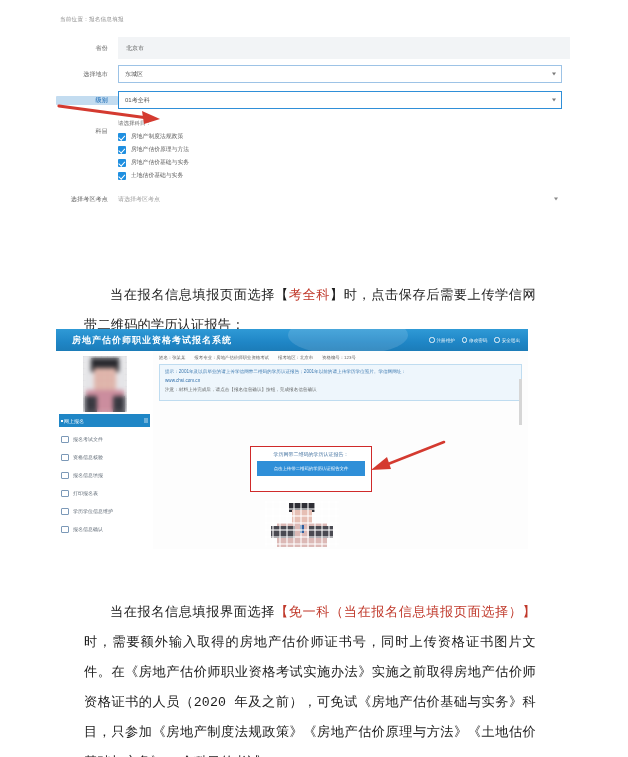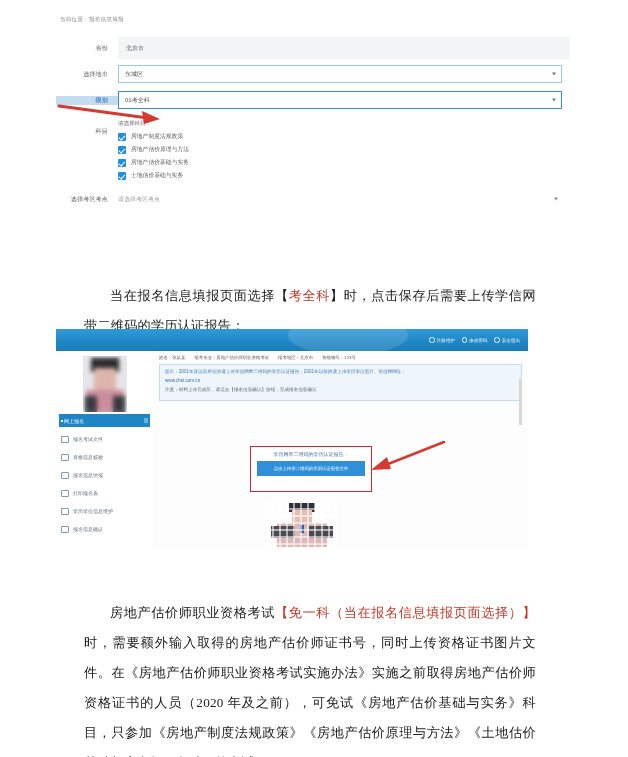--- a/index.html
+++ b/index.html
@@ -37,21 +37,21 @@
     position:relative;flex:none;}
   .chk-box::after{content:"";position:absolute;left:2px;top:1.5px;width:2.5px;height:4.5px;
     border:solid #fff;border-width:0 1.2px 1.2px 0;transform:rotate(42deg);}
   .chk-lab{font-size:5.8px;color:#3a3a3a;filter:blur(.38px);opacity:.85;}
   .last-row{display:flex;align-items:center;height:22px;margin-top:6px;}
   .ph{font-size:6px;color:#8a8a8a;filter:blur(.4px);opacity:.8;}
   .arrow-1{position:absolute;left:0px;top:88px;width:120px;height:26px;pointer-events:none;}
 
   
   .para{
-    position:absolute;font-family:Liberation Serif, serif;
+    position:absolute;font-family:Liberation Mono, monospace;
     font-size:13.2px;line-height:30px;color:#1c1c1c;text-align:justify;
     letter-spacing:.2px;
   }
   .para .red{color:#c0392b;}
   #para1{left:84px;top:268px;width:452px;text-indent:26px;}
   #para2{left:84px;top:585px;width:452px;text-indent:26px;}
 
   
   .sys-shot{position:absolute;left:56px;top:329px;width:472px;height:220px;
     background:#fdfdfd;overflow:hidden;}
@@ -205,20 +205,21 @@
   </svg>
 </div>
 
 <p class="para" id="para1">
   <span>当在报名信息填报页面选择【</span><span class="red">考全科</span><span>】时，点击保存后需要上传学信网带二维码的学历认证报告；</span>
 </p>
 
 <div class="sys-shot">
 
   <div class="sys-top">
+    <div class="sys-title">房地产估价师职业资格考试报名系统</div>
     <div class="sys-links">
       <div class="sys-link">
         <span class="dot"></span>
         <span>注册维护</span>
       </div>
       <div class="sys-link">
         <span class="dot"></span>
         <span>修改密码</span>
       </div>
       <div class="sys-link">
@@ -305,14 +306,14 @@
         <span class="mr"></span>
         <span class="tie"></span>
         <span class="mosaic"></span>
       </div>
 
     </div>
   </div>
 </div>
 
 <p class="para" id="para2">
-  <span>房地产估价师职业资格考试</span><span class="red">【免一科（当在报名信息填报页面选择）】</span><span>时，需要额外输入取得的房地产估价师证书号，同时上传资格证书图片文件。在《房地产估价师职业资格考试实施办法》实施之前取得房地产估价师资格证书的人员（2020 年及之前），可免试《房地产估价基础与实务》科目，只参加《房地产制度法规政策》《房地产估价原理与方法》《土地估价基础与实务》3 个科目的考试；</span>
+  <span>当在报名信息填报界面选择</span><span class="red">【免一科（当在报名信息填报页面选择）】</span><span>时，需要额外输入取得的房地产估价师证书号，同时上传资格证书图片文件。在《房地产估价师职业资格考试实施办法》实施之前取得房地产估价师资格证书的人员（2020 年及之前），可免试《房地产估价基础与实务》科目，只参加《房地产制度法规政策》《房地产估价原理与方法》《土地估价基础与实务》3 个科目的考试；</span>
 </p>
 
 </body></html>

